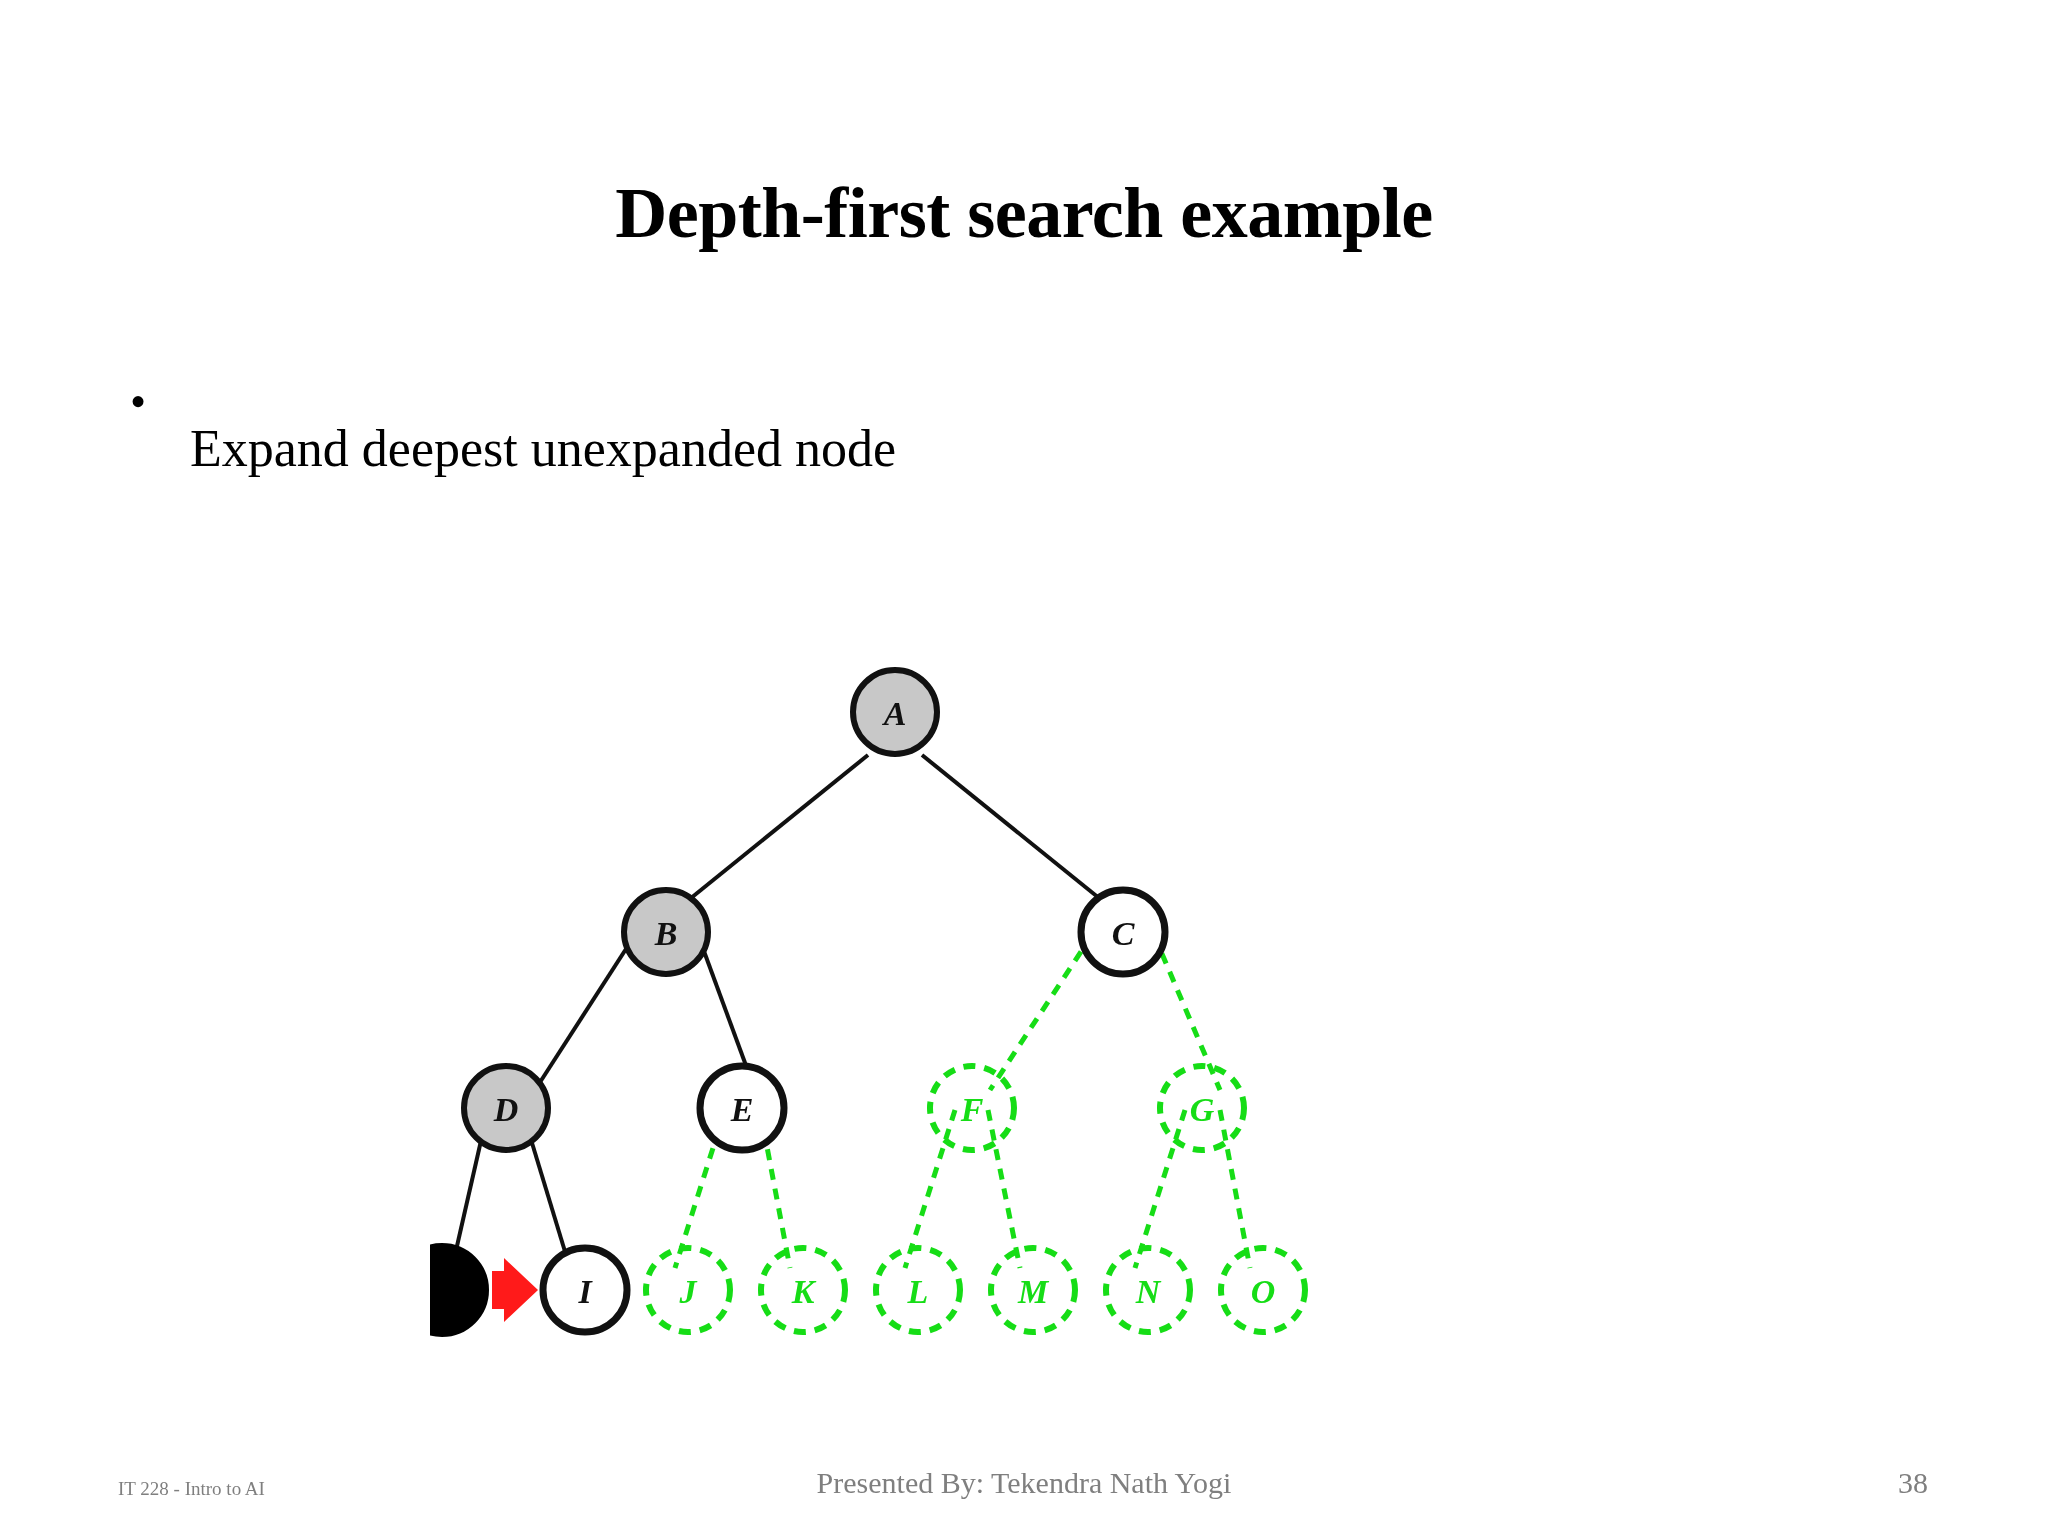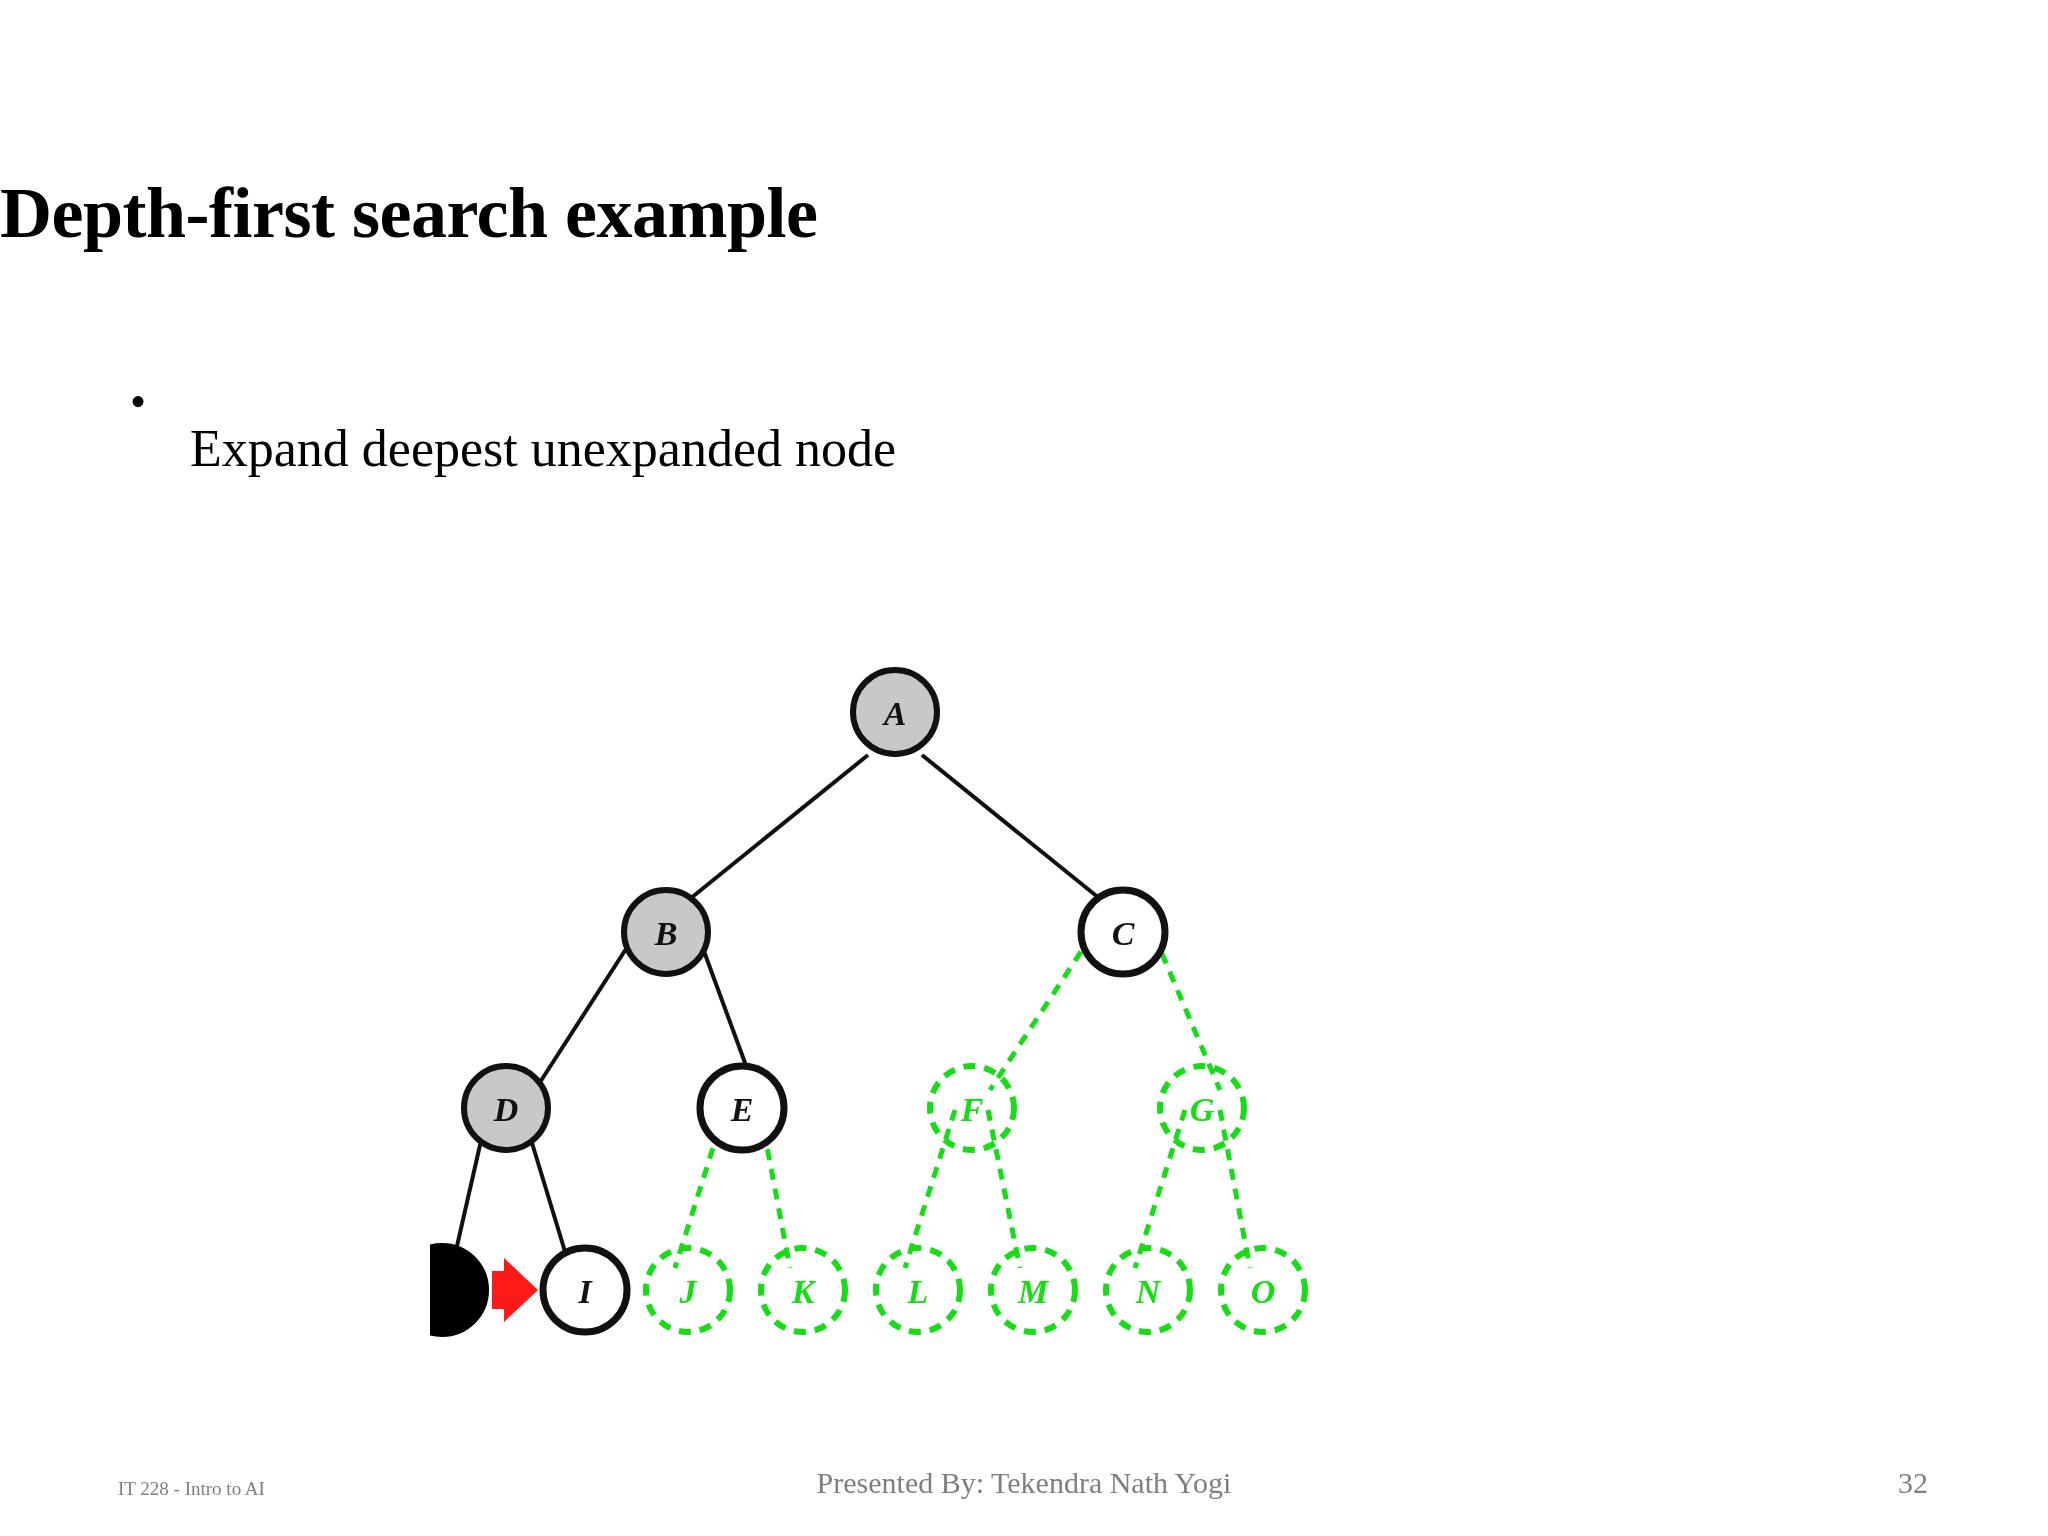--- a/index.html
+++ b/index.html
@@ -20,21 +20,21 @@
     inset: 0;
     background: #ffffff;
   }
 
   
   .slide-title {
     position: absolute;
     top: 128px;
     left: 0;
     width: 2048px;
-    text-align: left;
+    text-align: center;
     font-family: "Liberation Serif", "DejaVu Serif", serif;
     font-weight: bold;
     font-size: 72px;
     line-height: 1.05;
     color: #000000;
     letter-spacing: -0.5px;
   }
 
   
   .body-list {
@@ -245,16 +245,16 @@
         <circle cx="833" cy="650" r="42" fill="none" stroke="#16dd16" stroke-width="6" stroke-dasharray="12 9"></circle>
         <text class="node-label green" x="833" y="651">O</text>
       </g>
 
     </svg>
   </div>
 
   <div class="footer">
     <span class="footer-left">IT 228 - Intro to AI</span>
     <span class="footer-center">Presented By: Tekendra Nath Yogi</span>
-    <span class="footer-right">32</span>
+    <span class="footer-right">38</span>
   </div>
 
 </div>
 
 </body></html>

